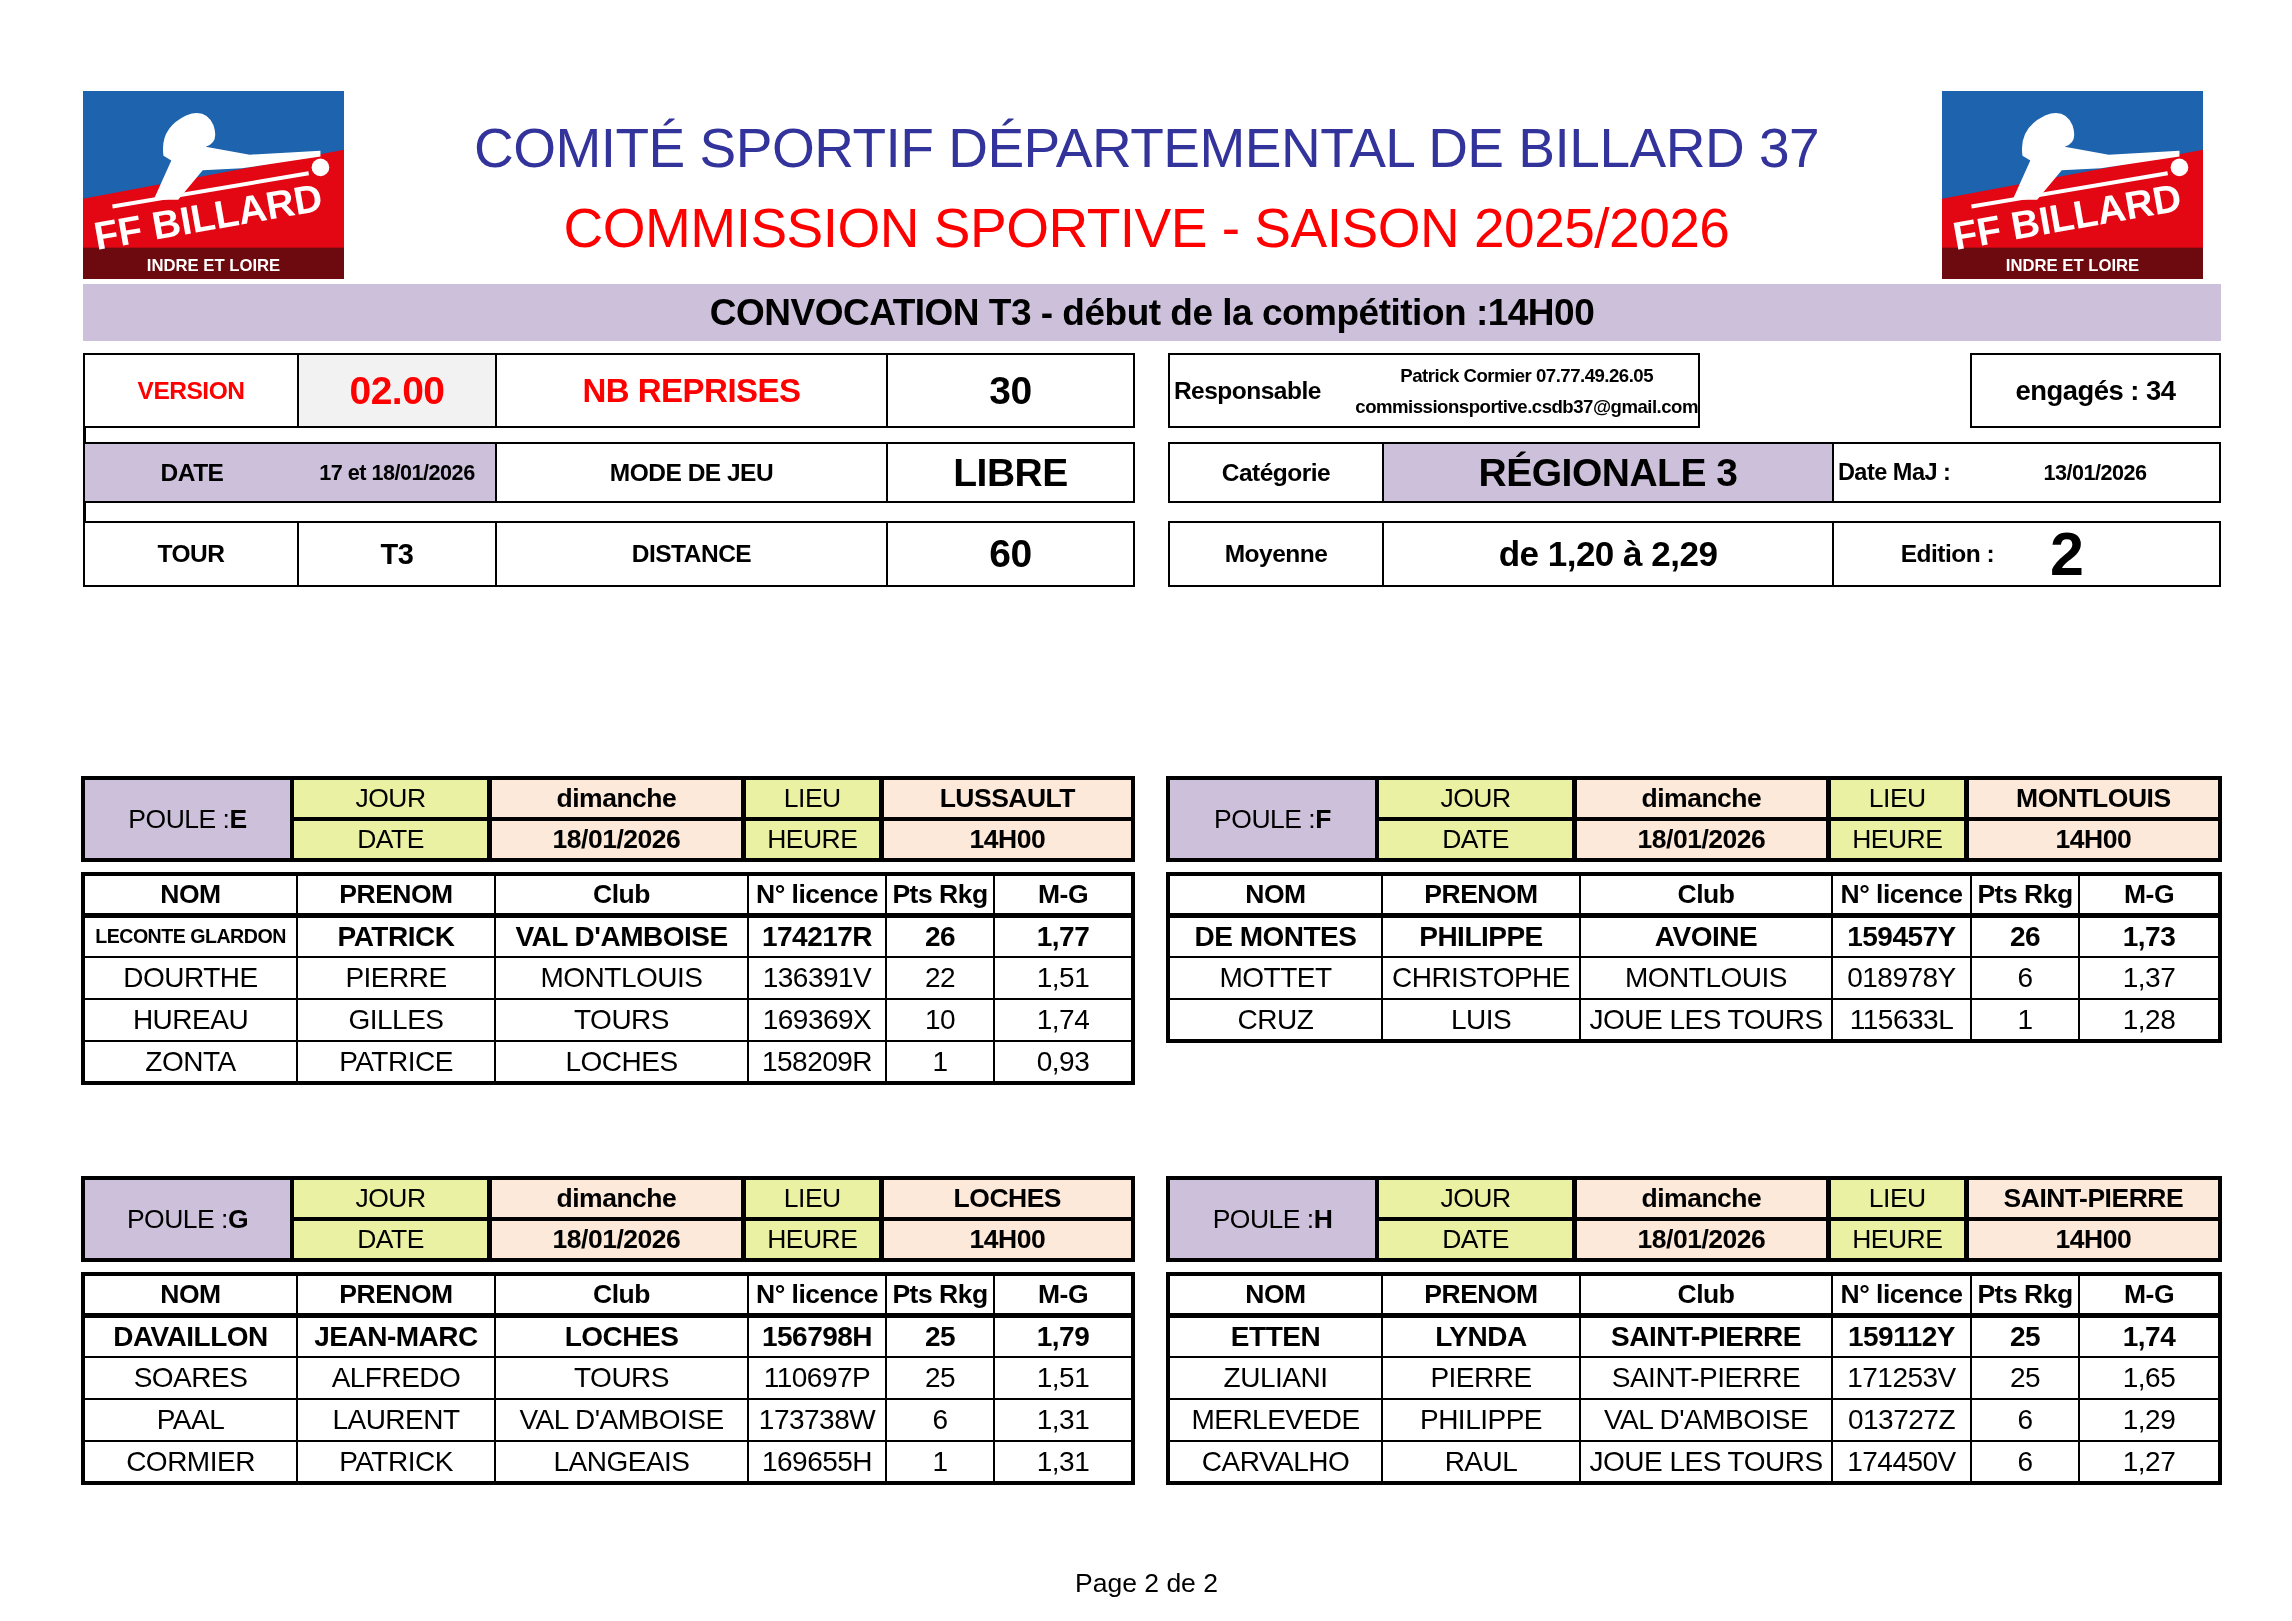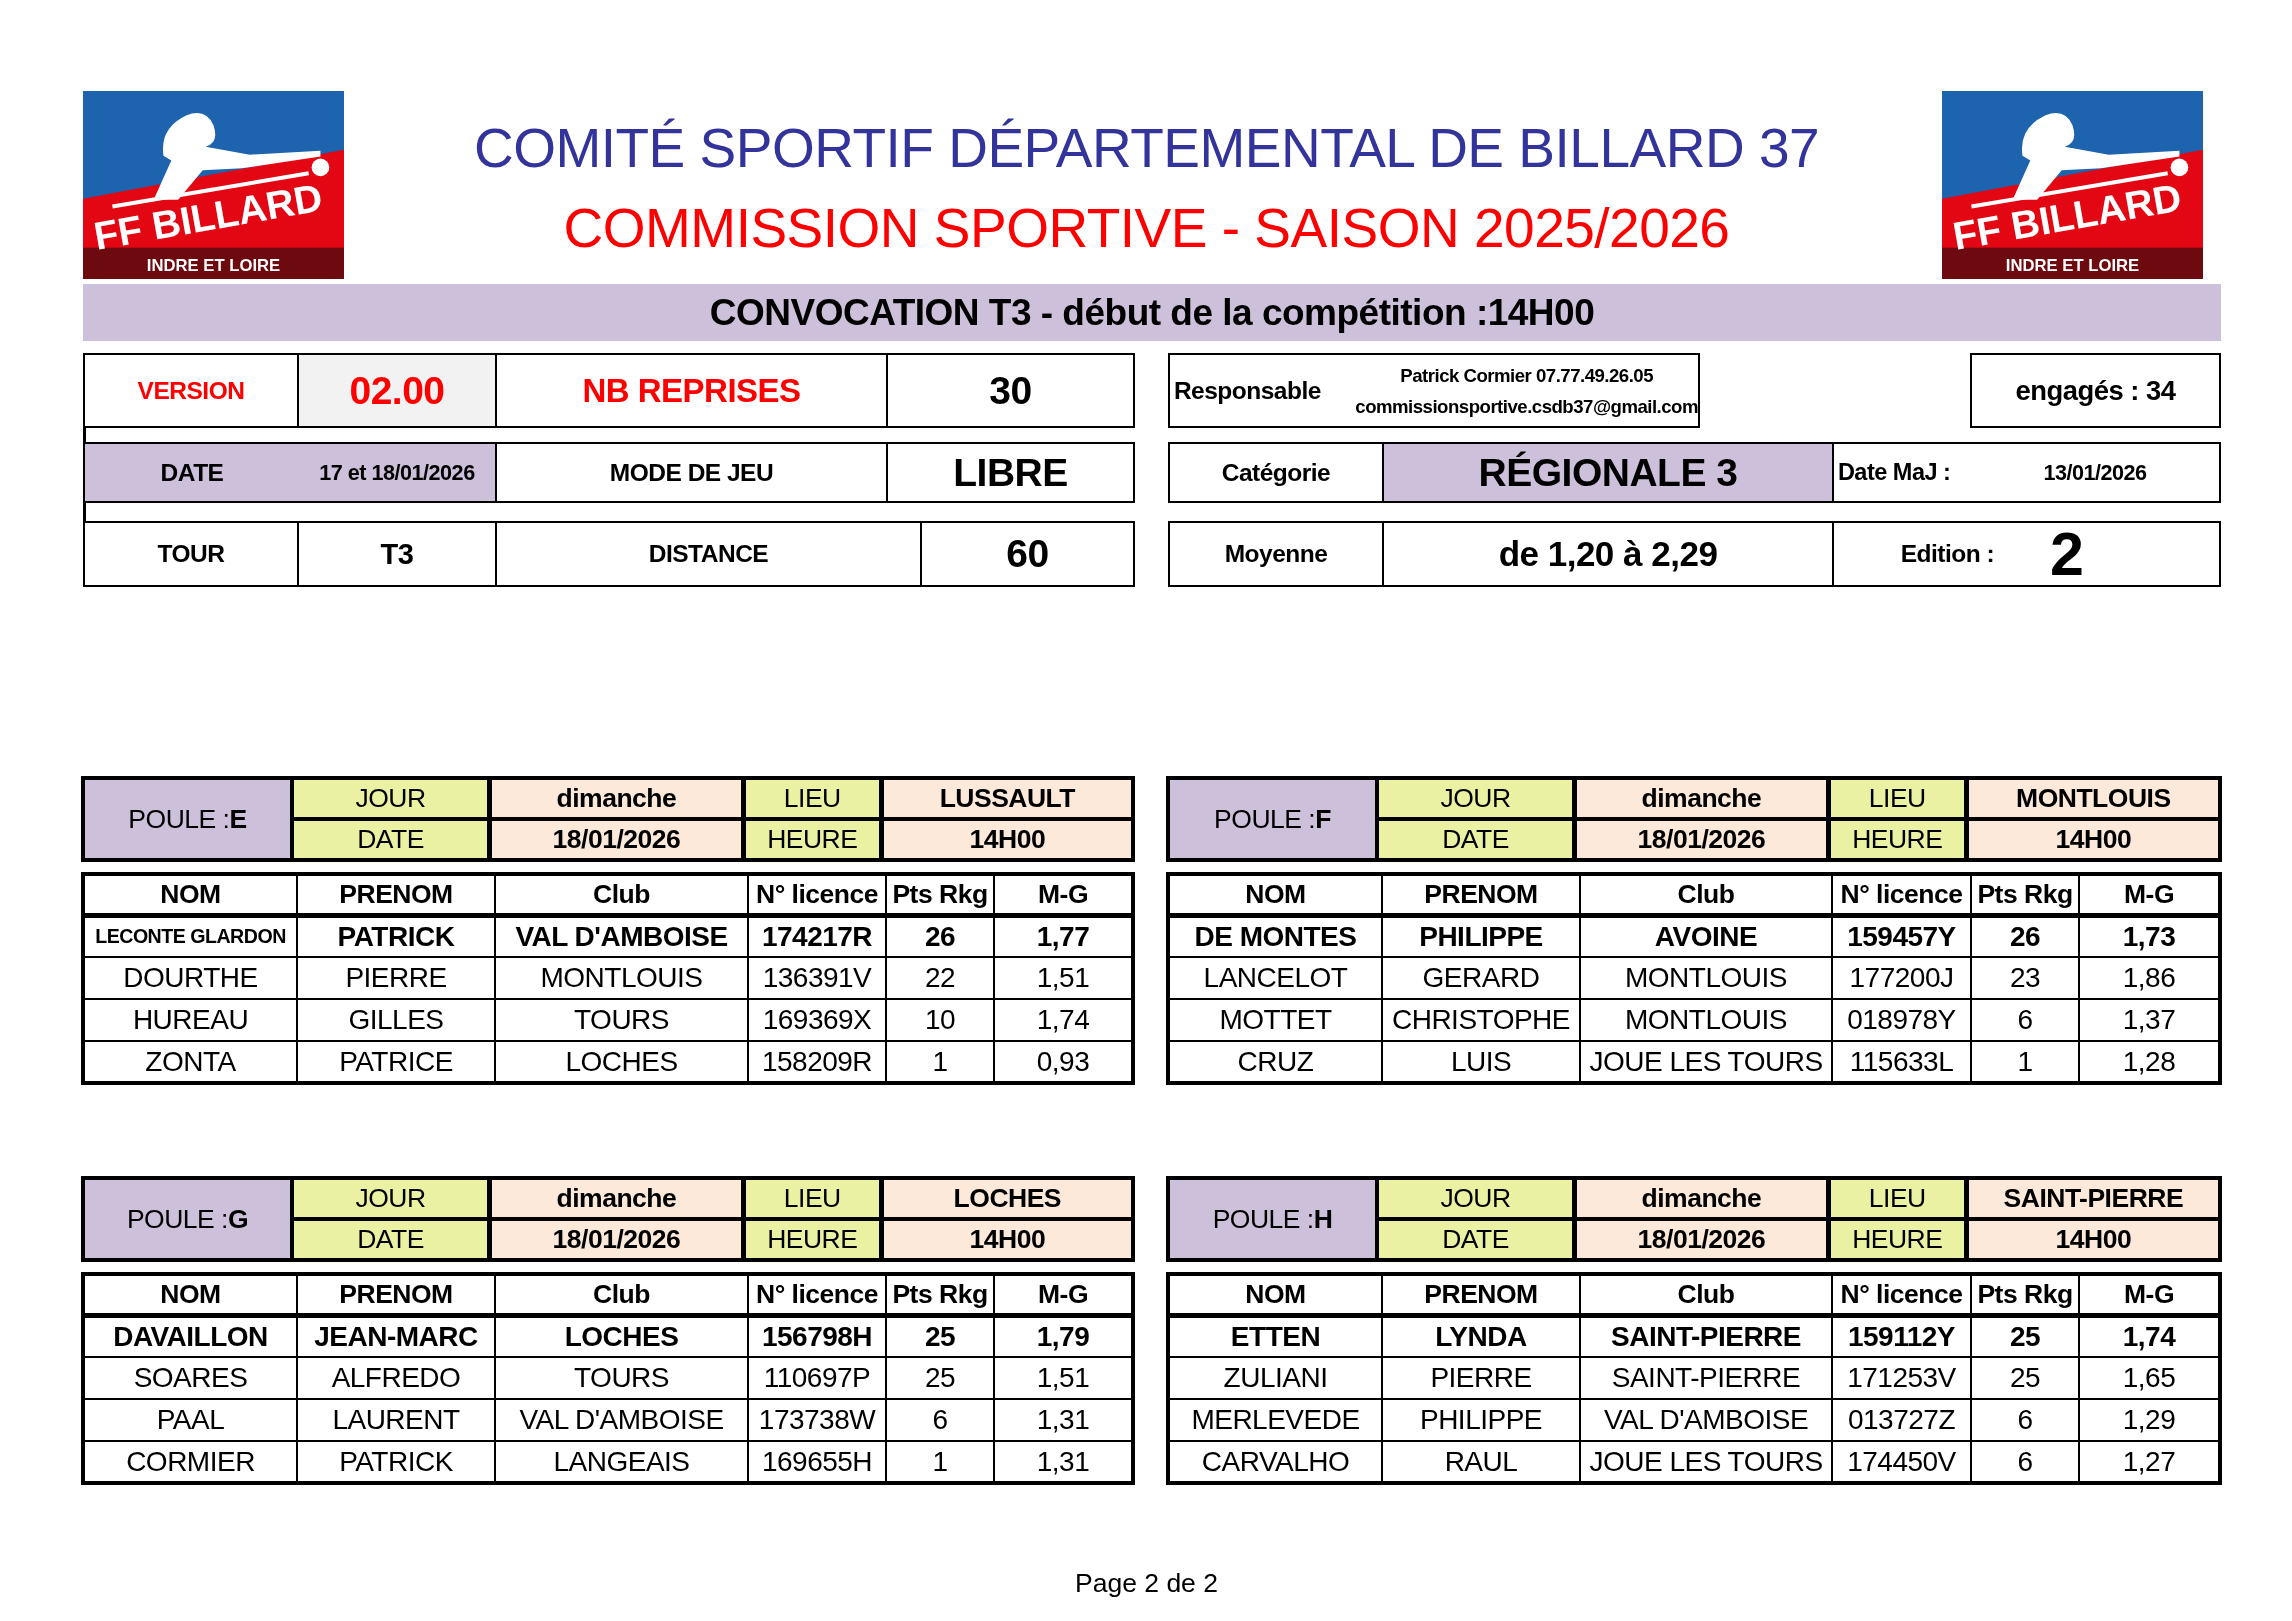--- a/index.html
+++ b/index.html
@@ -83,21 +83,21 @@
 <div class="abs" style="left:83px; top:428px; width:2.9px; height:93px; background:#000;"></div>
 <div class="box" style="left:83px; top:442px; width:1052px; height:61px;">
   <div class="cell b narrow" style="width:214px; font-size:24.5px; background:#ccc0da; border-right:none;">DATE</div>
   <div class="cell b narrow" style="width:198px; font-size:21.6px; background:#ccc0da;">17 et 18/01/2026</div>
   <div class="cell b narrow" style="width:391px; font-size:24.5px;">MODE DE JEU</div>
   <div class="cell b narrow" style="flex:1; font-size:39px;">LIBRE</div>
 </div>
 <div class="box" style="left:83px; top:521px; width:1052px; height:66px;">
   <div class="cell b narrow" style="width:214px; font-size:24.5px;">TOUR</div>
   <div class="cell b narrow" style="width:198px; font-size:29px;">T3</div>
-  <div class="cell b narrow" style="width:425px; font-size:24.5px;">DISTANCE</div>
+  <div class="cell b narrow" style="width:391px; font-size:24.5px;">DISTANCE</div>
   <div class="cell b narrow" style="flex:1; font-size:39px;">60</div>
 </div>
 
 <div class="box" style="left:1168px; top:353px; width:532px; height:75px;">
   <div class="cell b narrow" style="width:214px; font-size:24.5px; border-right:none; justify-content:flex-start; padding-left:3.9px;">Responsable</div>
   <div class="cell narrow" style="flex:1; flex-direction:column; font-size:18.6px; font-weight:bold; line-height:31px;">
     <span>Patrick Cormier 07.77.49.26.05</span>
     <span>commissionsportive.csdb37@gmail.com</span>
   </div>
 </div>
@@ -230,28 +230,20 @@
   </tr>
   <tr class="lead">
     <td>DE MONTES</td>
     <td>PHILIPPE</td>
     <td>AVOINE</td>
     <td>159457Y</td>
     <td>26</td>
     <td>1,73</td>
   </tr>
   <tr>
-    <td>LANCELOT</td>
-    <td>GERARD</td>
-    <td>MONTLOUIS</td>
-    <td>177200J</td>
-    <td>23</td>
-    <td>1,86</td>
-  </tr>
-  <tr>
     <td>MOTTET</td>
     <td>CHRISTOPHE</td>
     <td>MONTLOUIS</td>
     <td>018978Y</td>
     <td>6</td>
     <td>1,37</td>
   </tr>
   <tr>
     <td>CRUZ</td>
     <td>LUIS</td>

